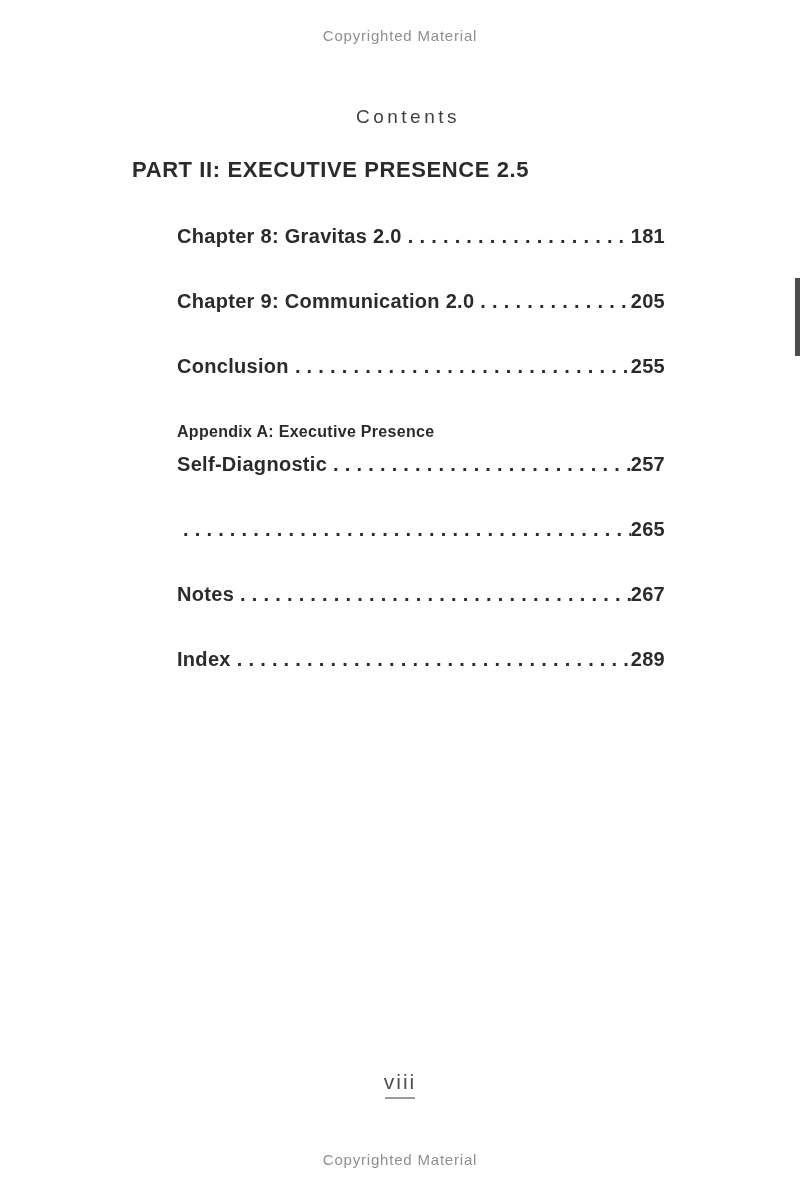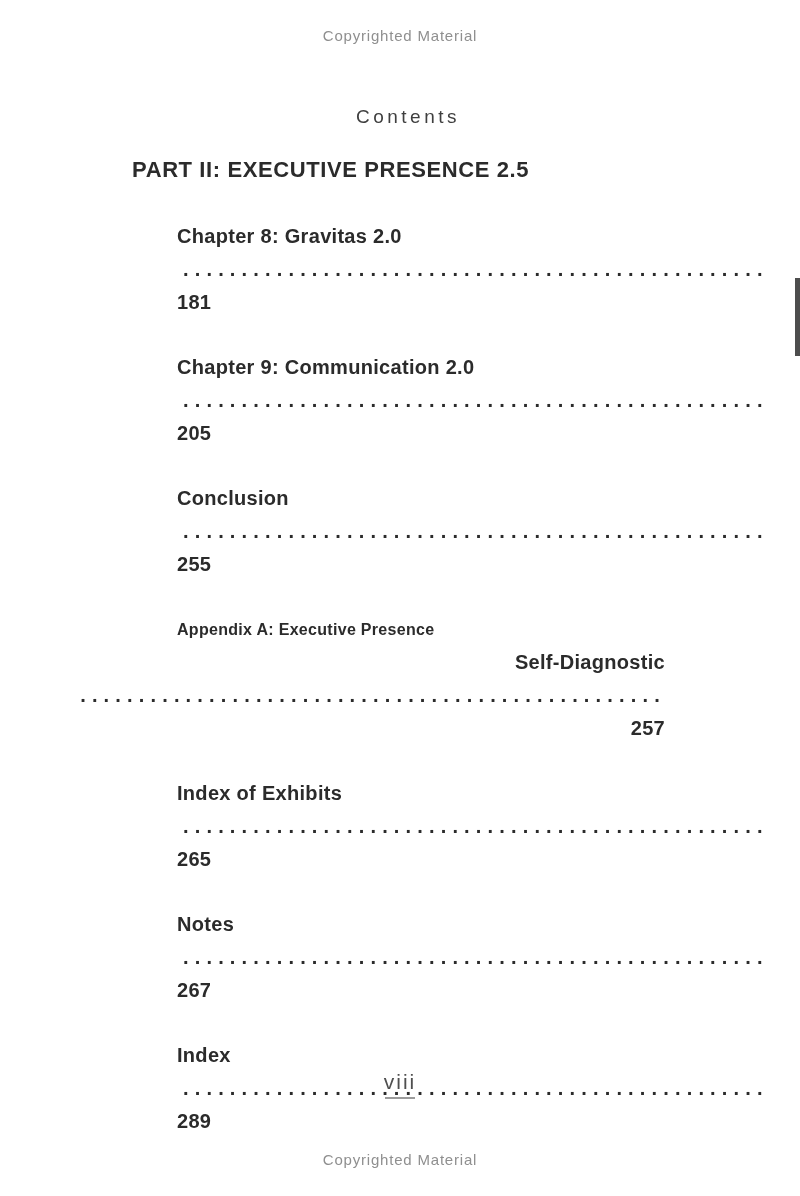--- a/index.html
+++ b/index.html
@@ -60,21 +60,20 @@
   }
   .toc-row {
     display: flex;
     align-items: baseline;
     line-height: 33px;
     font-size: 20px;
     font-weight: 700;
     letter-spacing: 0.3px;
     color: #2b2b2b;
     margin-bottom: 32px;
-    flex-direction: column;
   }
   .toc-row .title {
     white-space: nowrap;
     flex: 0 0 auto;
   }
   .toc-row .leader {
     flex: 1 1 auto;
     overflow: hidden;
     white-space: nowrap;
     padding-left: 6px;
@@ -90,21 +89,20 @@
   }
   .toc-entry-wrap2 { margin-bottom: 32px; }
   .toc-entry-wrap2 .line1 {
     line-height: 33px;
     font-size: 16px;
     font-weight: 700;
     letter-spacing: 0.3px;
     white-space: nowrap;
   }
   .toc-entry-wrap2 .toc-row {
-    margin-left: 28px;
     margin-bottom: 0;
     align-items: flex-end;
   }
 
   .folio {
     position: absolute;
     top: 1070px;
     left: 0;
     width: 100%;
     text-align: center;
@@ -164,21 +162,20 @@
   <div class="toc-entry-wrap2">
     <div class="line1">Appendix A: Executive Presence</div>
     <div class="toc-row">
       <span class="title">Self-Diagnostic</span>
       <span class="leader"></span>
       <span class="pagenum">257</span>
     </div>
   </div>
 
   <div class="toc-row">
-    <span class="title">Index of Exhibits</span>
     <span class="leader"></span>
     <span class="pagenum">265</span>
   </div>
 
   <div class="toc-row">
     <span class="title">Notes</span>
     <span class="leader"></span>
     <span class="pagenum">267</span>
   </div>
 

